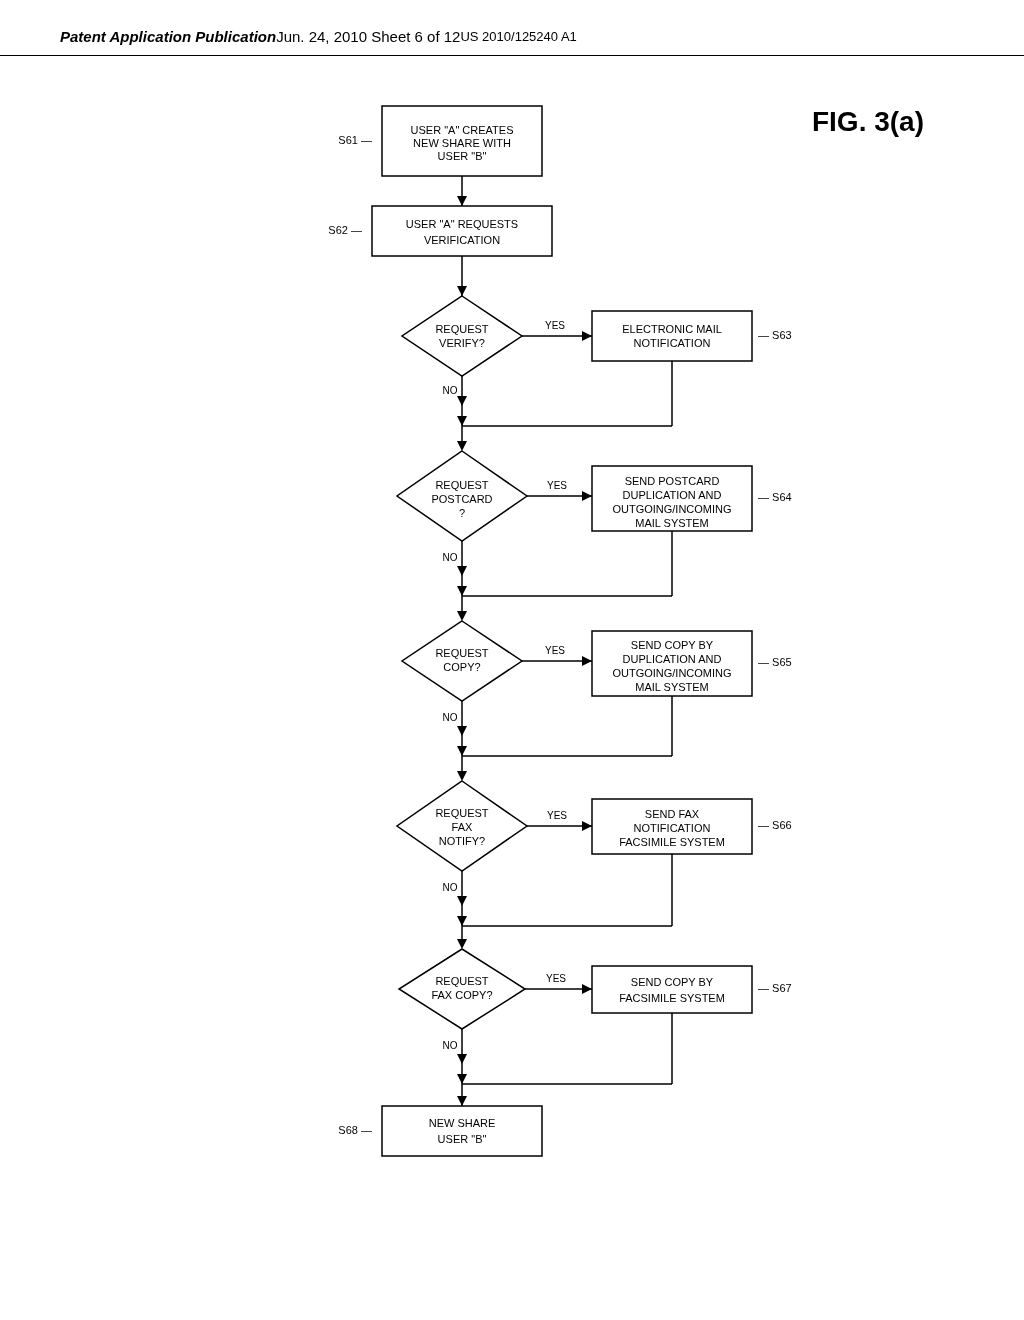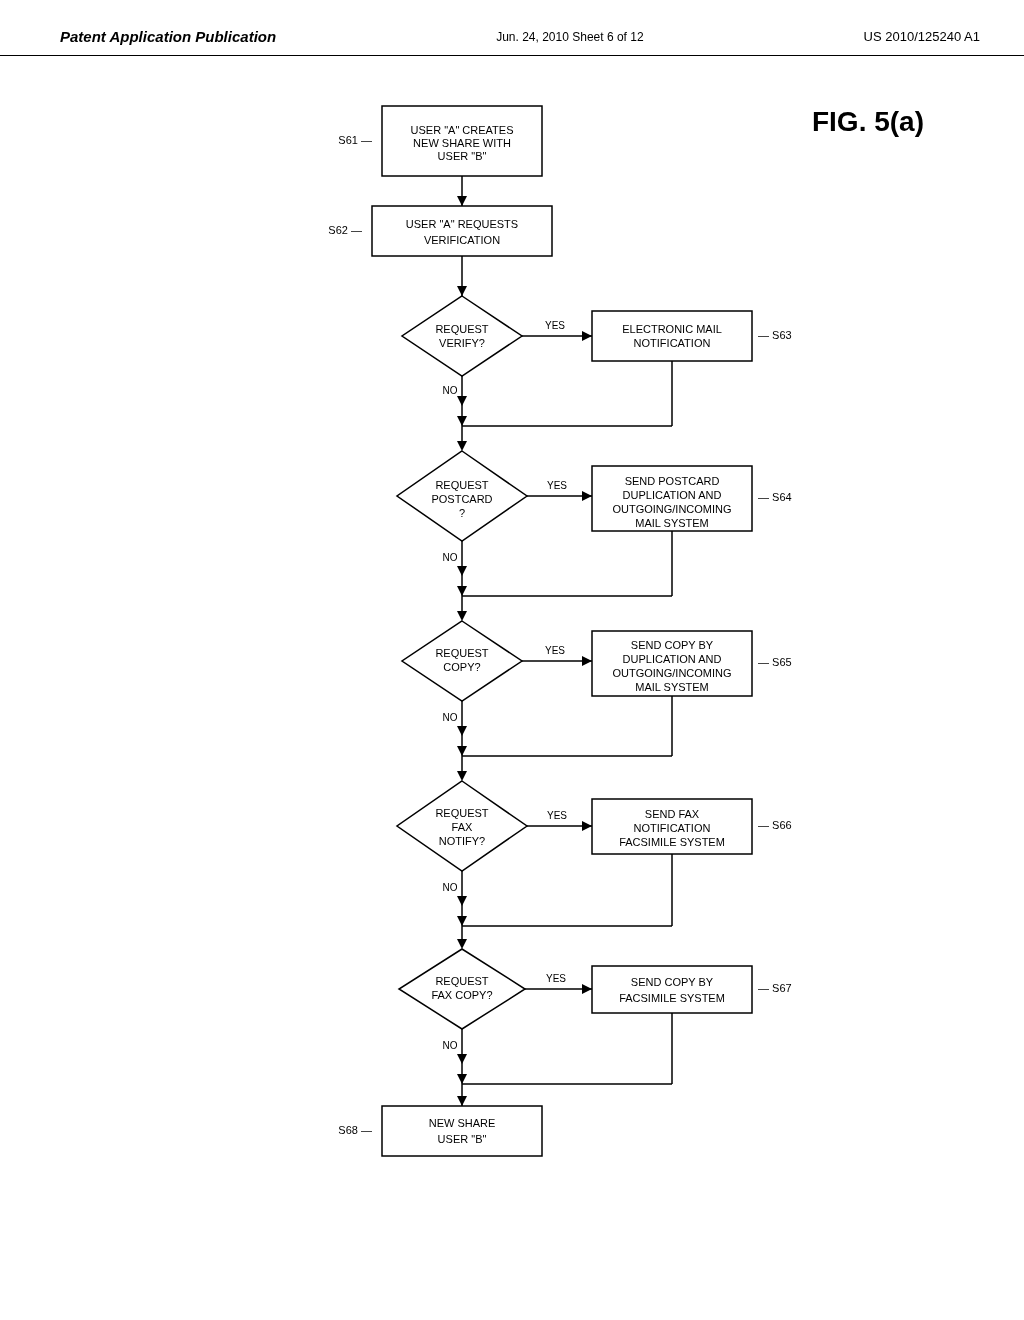--- a/index.html
+++ b/index.html
@@ -5,32 +5,31 @@
     * { margin: 0; padding: 0; box-sizing: border-box; }
     body {
       background: #fff;
       font-family: Arial, sans-serif;
       width: 1024px;
       min-height: 1320px;
       position: relative;
     }
     .page-header {
       display: flex;
-      justify-content: space-between;
       align-items: center;
-      padding: 28px 44px 10px 60px;
+      padding: 28px 60px 10px 60px;
       border-bottom: 1px solid #000;
     }
     .header-left {
       font-size: 15px;
       font-weight: bold;
       font-style: italic;
     }
     .header-center {
-      font-size: 12px;
+      font-size: 15px;
     }
     .header-right {
       font-size: 13px;
     }
     .diagram-container {
       position: relative;
       width: 100%;
       padding: 30px 60px;
     }
     .fig-label {
@@ -72,21 +71,21 @@
 </head>
 <body>
 
 <div class="page-header">
   <div class="header-left">Patent Application Publication</div>
   <div class="header-center">Jun. 24, 2010  Sheet 6 of 12</div>
   <div class="header-right">US 2010/125240 A1</div>
 </div>
 
 <div class="diagram-container">
-  <div class="fig-label">FIG. 5(a)</div>
+  <div class="fig-label">FIG. 3(a)</div>
 
   <svg width="700" height="1200" viewBox="0 0 700 1200">
 
     <rect x="220" y="20" width="160" height="70" fill="none" stroke="#000" stroke-width="1.5"></rect>
     <text class="box-text" x="300" y="45">USER "A" CREATES</text>
     <text class="box-text" x="300" y="58">NEW SHARE WITH</text>
     <text class="box-text" x="300" y="71">USER "B"</text>
     <text class="step-label" x="210" y="55">S61 —</text>
 
     <line x1="300" y1="90" x2="300" y2="120" stroke="#000" stroke-width="1.5"></line>

